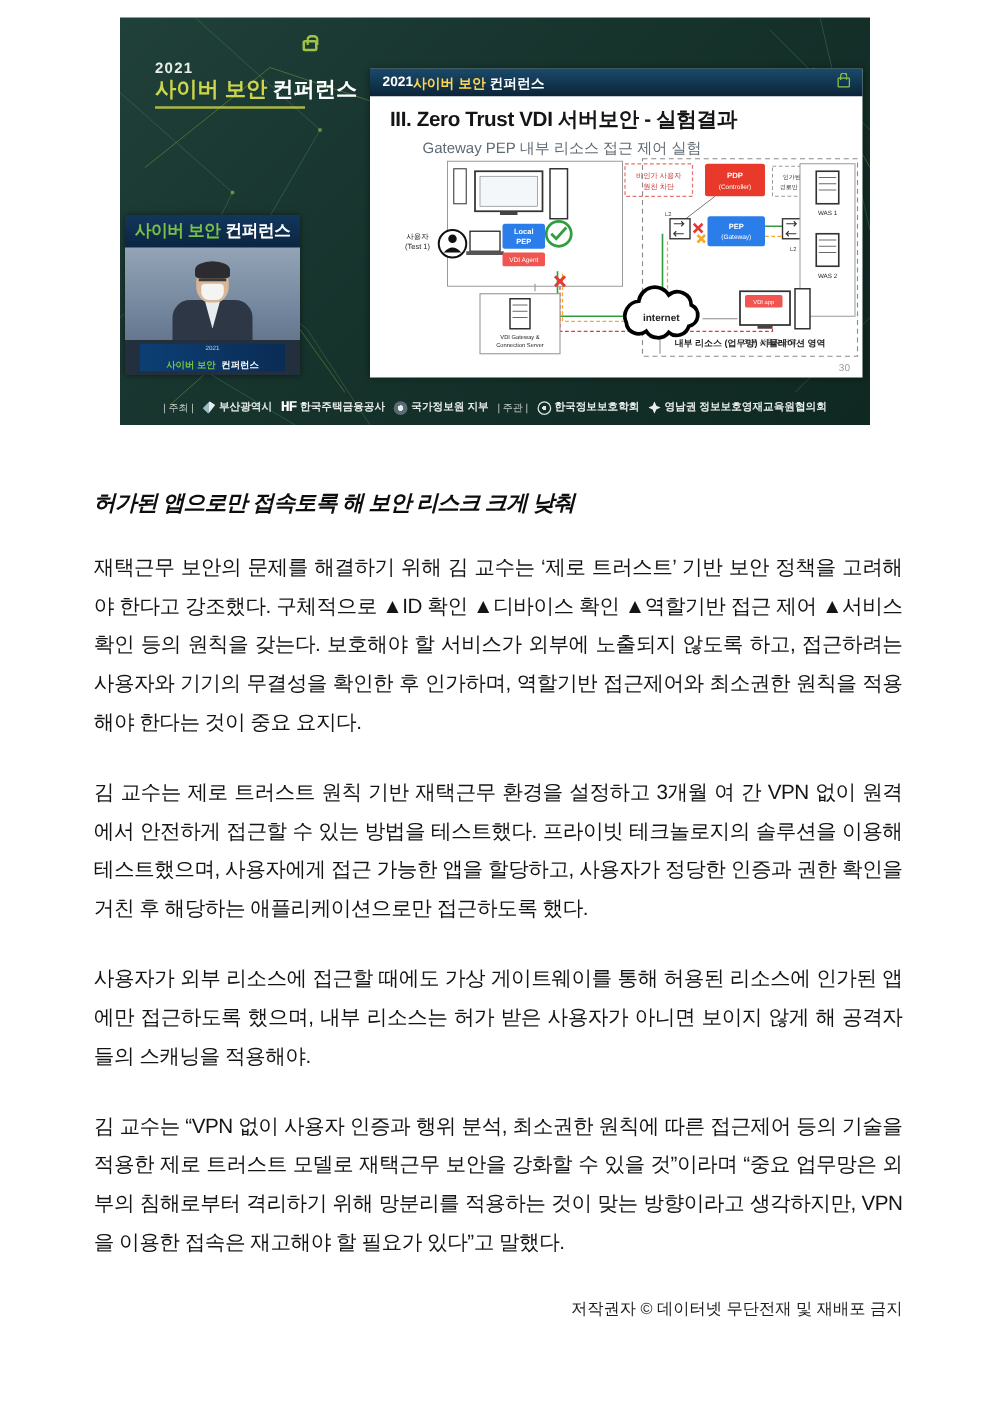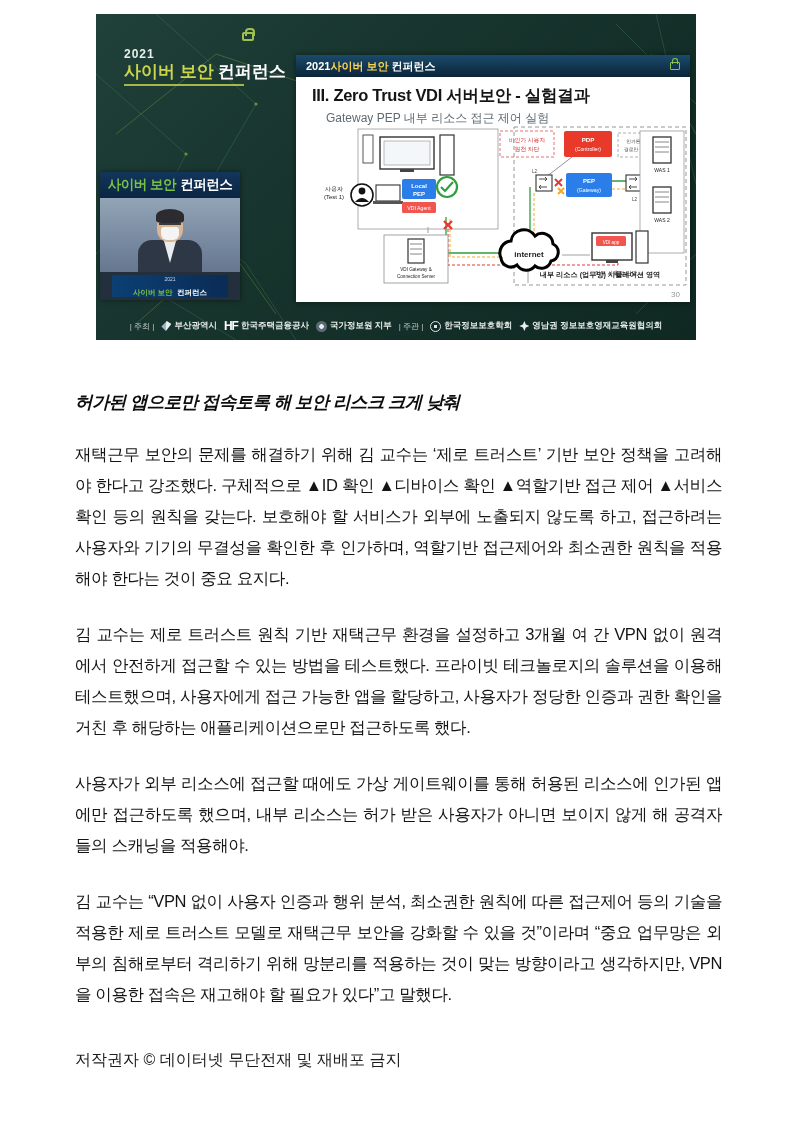--- a/index.html
+++ b/index.html
@@ -27,21 +27,21 @@
 
   
   .slide { position:absolute; left:200px; top:41px; width:394px; height:247px; background:#fff; z-index:3; box-shadow:0 0 6px rgba(0,0,0,.45); }
   .slide-header { height:22px; background:linear-gradient(#1a4a6b,#0a2438); display:flex; align-items:center; padding:0 10px; font-size:11px; font-weight:bold; }
   .slide-header .yr { color:#fff; }
   .slide-header .hl { color:#ffd54f; }
   .slide-header .rest { color:#fff; margin-left:3px; }
   .hdr-lock { margin-left:auto; width:10px; height:8px; border:1.6px solid #8bc34a; border-radius:1px; position:relative; }
   .hdr-lock::before { content:""; position:absolute; left:1px; top:-5px; width:4px; height:5px; border:1.6px solid #8bc34a; border-bottom:none; border-radius:3px 3px 0 0; }
   .slide-title { margin:8px 16px 0; font-size:16.5px; font-weight:bold; color:#151515; letter-spacing:-0.3px; }
-  .slide-subtitle { margin:3px 16px 0 30px; font-size:12px; color:#5f6b73; }
+  .slide-subtitle { margin:3px 16px 0 42px; font-size:12px; color:#5f6b73; }
   .diagram { position:absolute; left:0; top:70px; width:394px; height:170px; }
   .page-no { position:absolute; right:10px; bottom:3px; font-size:8px; color:#999; }
 
   
   .speaker { position:absolute; left:4px; top:158px; width:140px; height:128px; z-index:3; box-shadow:0 0 5px rgba(0,0,0,.5); }
   .speaker-banner { height:26px; background:linear-gradient(#12365c,#0b2542); display:flex; align-items:center; justify-content:center; font-size:13.5px; font-weight:bold; letter-spacing:-0.5px; }
   .speaker-banner .hl { color:#7ac143; }
   .speaker-banner .rest { color:#fff; margin-left:4px; }
   .speaker-photo { position:relative; height:102px; background:linear-gradient(#93a4b6 0%,#70829a 55%,#55647a 100%); overflow:hidden; }
   .person { position:absolute; left:50%; top:14px; transform:translateX(-50%); width:90px; height:88px; }
@@ -56,30 +56,30 @@
   .podium-banner .l1 { display:block; font-size:5px; color:#cfd8e2; }
   .podium-banner .hl { font-size:7.5px; font-weight:bold; color:#7ac143; }
   .podium-banner .rest { font-size:7.5px; font-weight:bold; color:#fff; }
 
   
   .sponsors { position:absolute; left:0; right:0; bottom:7px; display:flex; align-items:center; justify-content:center; gap:7px; z-index:2; color:#e6ece8; font-size:8.5px; font-weight:bold; white-space:nowrap; }
   .sponsors .sep { font-weight:normal; color:#c3cdc7; font-size:8px; }
   .sp { display:flex; align-items:center; gap:3px; }
   .glyph { display:inline-block; }
   .g-busan { width:10px; height:10px; background:conic-gradient(#e8eef0 0 50%, #9db9c4 50% 100%); clip-path:polygon(0 55%,55% 0,100% 30%,45% 100%); }
-  .g-hf { font-size:12px; font-weight:bold; color:#fff; letter-spacing:-1px; }
+  .g-hf { font-size:12px; font-weight:bold; color:#fff; letter-spacing:-1px;font-family:Liberation Mono, monospace; }
   .g-nis { width:11px; height:11px; border-radius:50%; background:radial-gradient(circle at 50% 50%, #e8eef0 0 28%, #5b6b74 30% 100%); }
   .g-kiisc { width:11px; height:11px; border-radius:50%; border:1.5px solid #dfe6e2; background:radial-gradient(circle,#dfe6e2 0 25%, transparent 26%); }
   .g-yn { width:10px; height:10px; background:#e8eef0; clip-path:polygon(50% 0,65% 35%,100% 50%,65% 65%,50% 100%,35% 65%,0 50%,35% 35%); }
 
   
   .caption { margin:12px 74px 0 78px; font-size:13px; line-height:1.6; color:#1c1c1c; }
   .heading { margin:50px 72px 0 75px; font-size:17.5px; font-weight:bold; letter-spacing:-0.6px; color:#0d0d0d;font-style:italic; }
   .para { margin:25px 70px 0 75px; font-size:16.5px; line-height:1.88; letter-spacing:-0.4px; text-align:justify; color:#141414; }
-  .copyright { margin:40px 70px 0 75px; font-size:16px; color:#1c1c1c; }
+  .copyright { margin:28px 70px 0 75px; font-size:13px; color:#1c1c1c;text-align:right; }
 
   
   .diagram text { font-family:"Liberation Sans","DejaVu Sans",sans-serif; }
 </style>
 </head>
 <body>
 
 <article>
 
   <figure class="figure">

